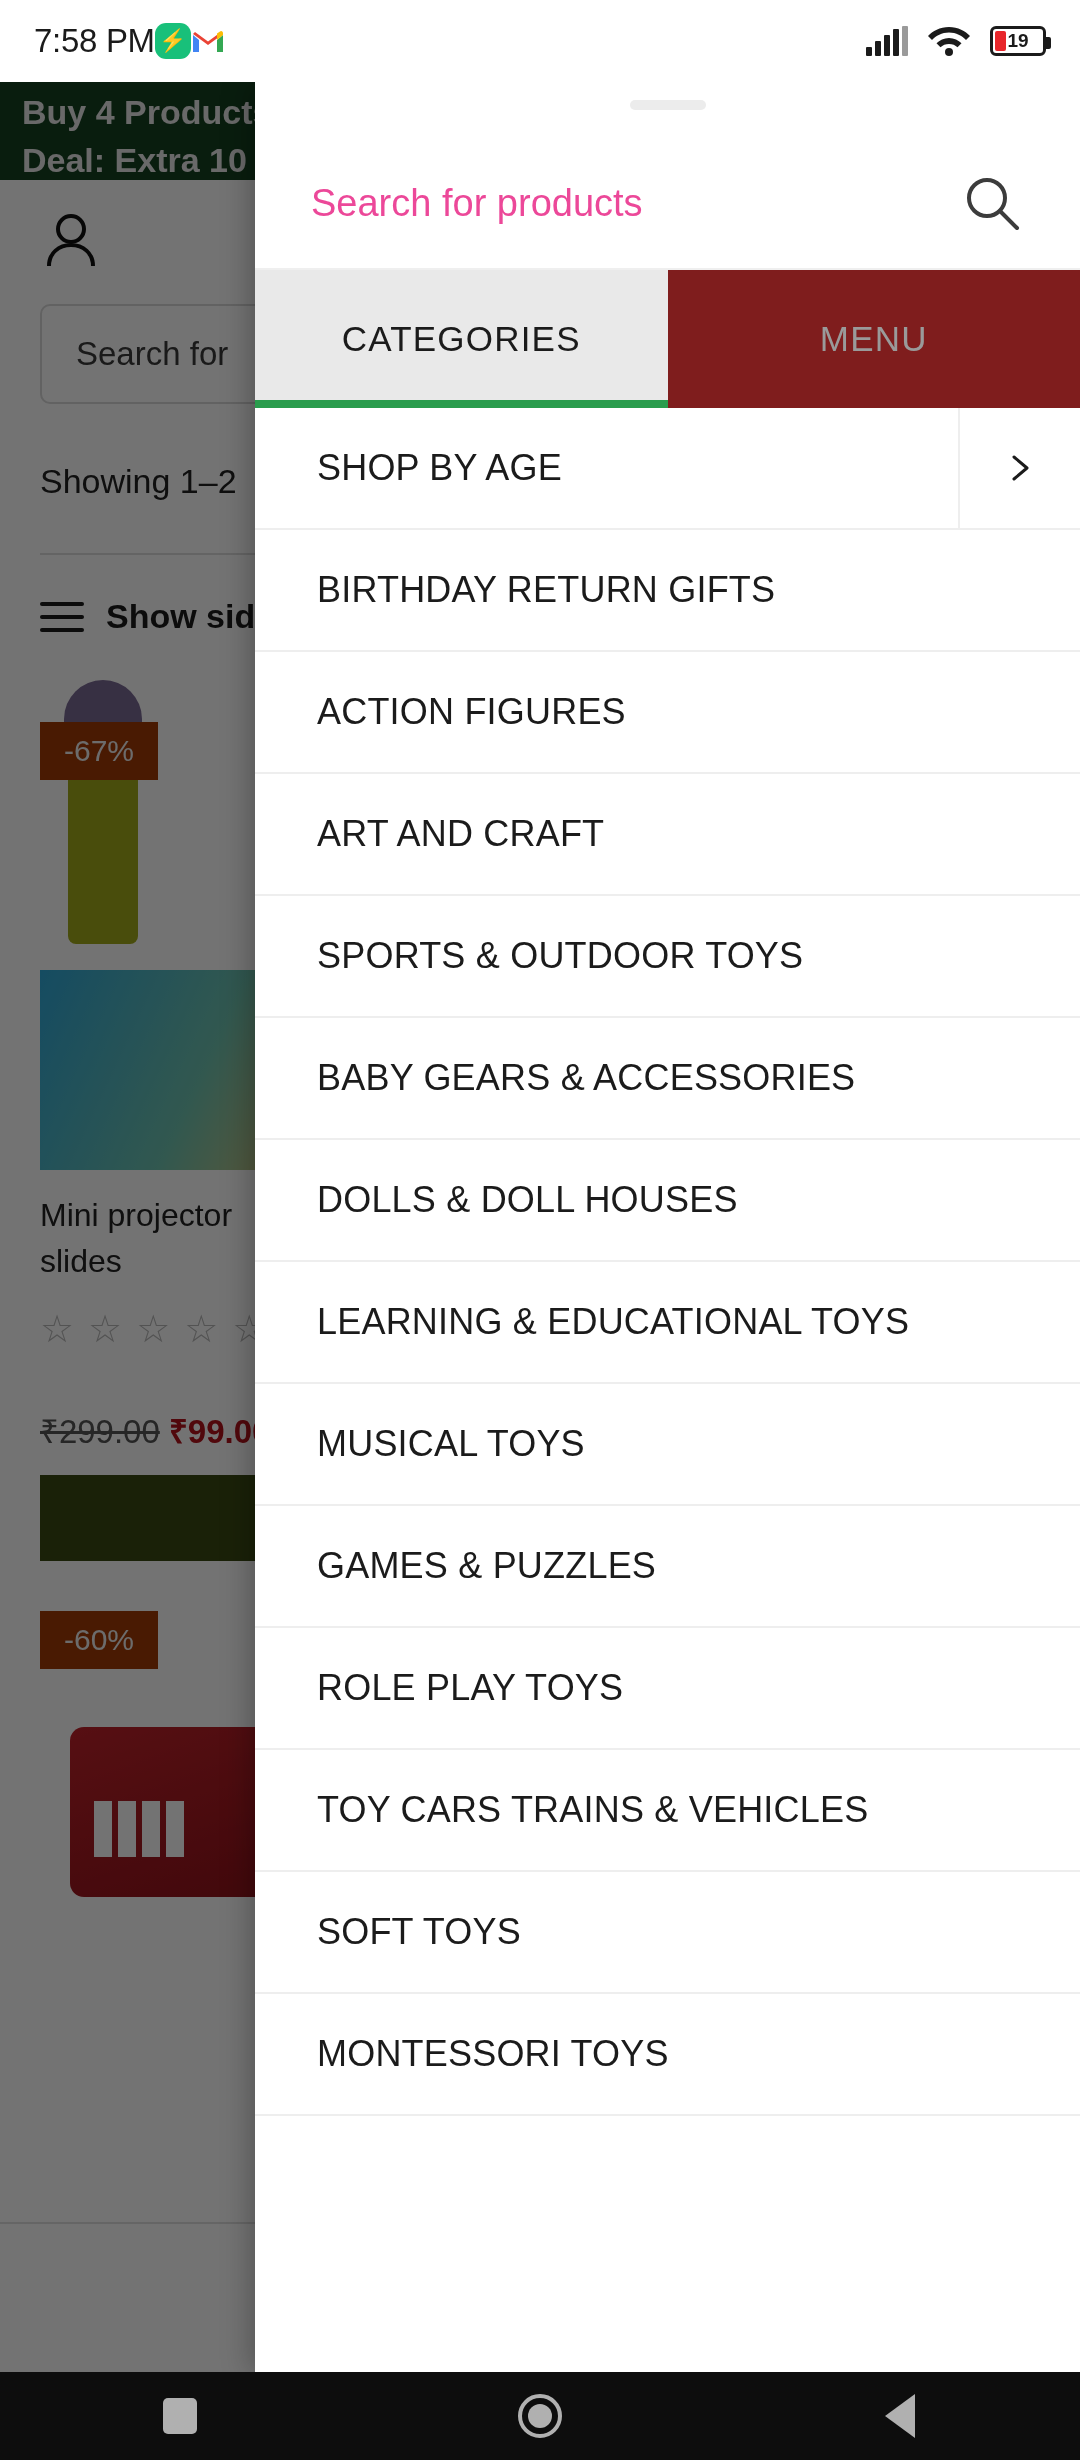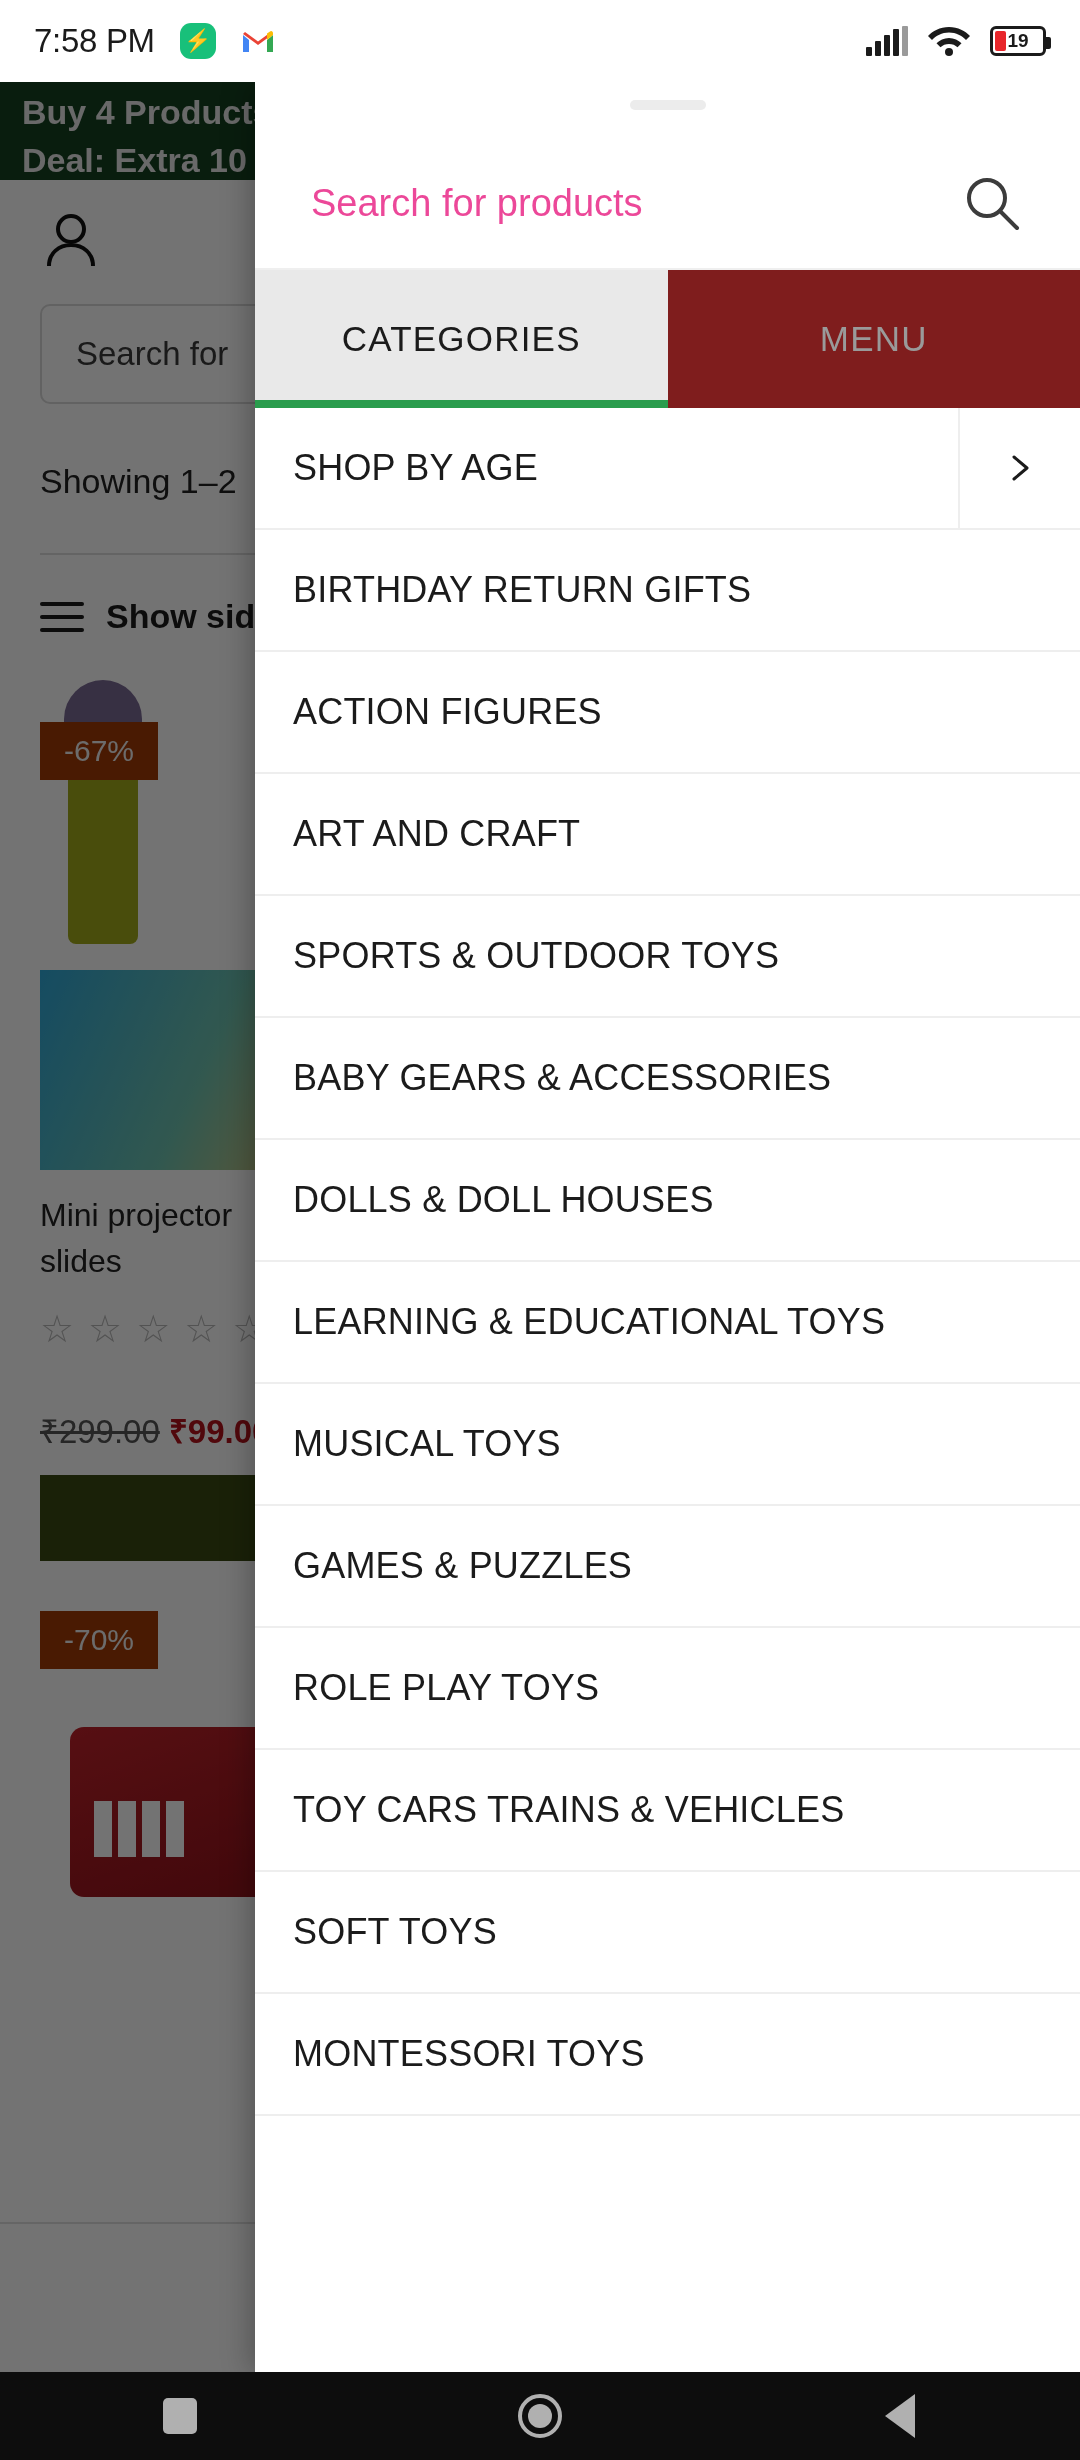--- a/index.html
+++ b/index.html
@@ -10,21 +10,21 @@
     overflow:hidden;
   }
   #screen { position:relative; width:1080px; height:2460px; overflow:hidden; background:#fff; }
 
   
   .statusbar {
     position:absolute; top:0; left:0; width:1080px; height:82px;
     background:#ffffff; display:flex; align-items:center;
     padding:0 34px; z-index:60;
   }
-  .sb-left { display:flex; align-items:center; gap:25px; }
+  .sb-left { display:flex; align-items:center; gap:0; }
   .sb-time { font-size:33px; color:#1b1b1b; letter-spacing:-0.3px; font-family:"Liberation Sans", sans-serif;}
   .sb-green {
     width:36px; height:36px; border-radius:11px; background:#18C07A;
     display:flex; align-items:center; justify-content:center;
     color:#fff; font-size:22px; line-height:1;
   }
   .sb-gmail { width:34px; height:26px; position:relative; }
   .sb-right { margin-left:auto; display:flex; align-items:center; gap:18px; }
   .bars { display:flex; align-items:flex-end; gap:3px; height:30px; }
   .bars i { display:block; width:6px; background:#1b1b1b; border-radius:1px; }
@@ -122,20 +122,21 @@
   .tab.active { background:#e9e9e9; color:#1b1b1b; }
   .tab.inactive { background:#7f1d1d; color:#9a9a9a; }
   .tab.active:after {
     content:""; position:absolute; left:0; right:0; bottom:0; height:8px; background:#2a9c4d;
   }
 
   .catlist { }
   .catrow {
     height:122px; display:flex; align-items:center;
     border-bottom:2px solid #eeeeee;
+    padding-left:24px;
   }
   .catrow .label {
     flex:1; padding-left:38px; font-size:36px; color:#1b1b1b; letter-spacing:0.2px;
     white-space:nowrap;
   }
   .catrow .chev {
     width:122px; height:100%; display:flex; align-items:center; justify-content:center;
     border-left:2px solid #eeeeee;
   }
   .chev-glyph { width:30px; height:30px; }
@@ -243,21 +244,21 @@
           </div>
           <div class="price">
             <span class="old">₹299.00</span>
             <span class="new">₹99.00</span>
           </div>
           <div class="cartbtn"></div>
         </div>
 
         <div class="card" style="margin-top:46px;">
           <div class="thumb" style="height:300px;">
-            <div class="badge" style="top:4px;">-70%</div>
+            <div class="badge" style="top:4px;">-60%</div>
             <div style="position:absolute;top:120px;left:30px;">
               <div class="kb-img">
                   <div class="kb-keys">
                     <i></i>
                     <i></i>
                     <i></i>
                     <i></i>
                   </div>
                 </div>
             </div>

